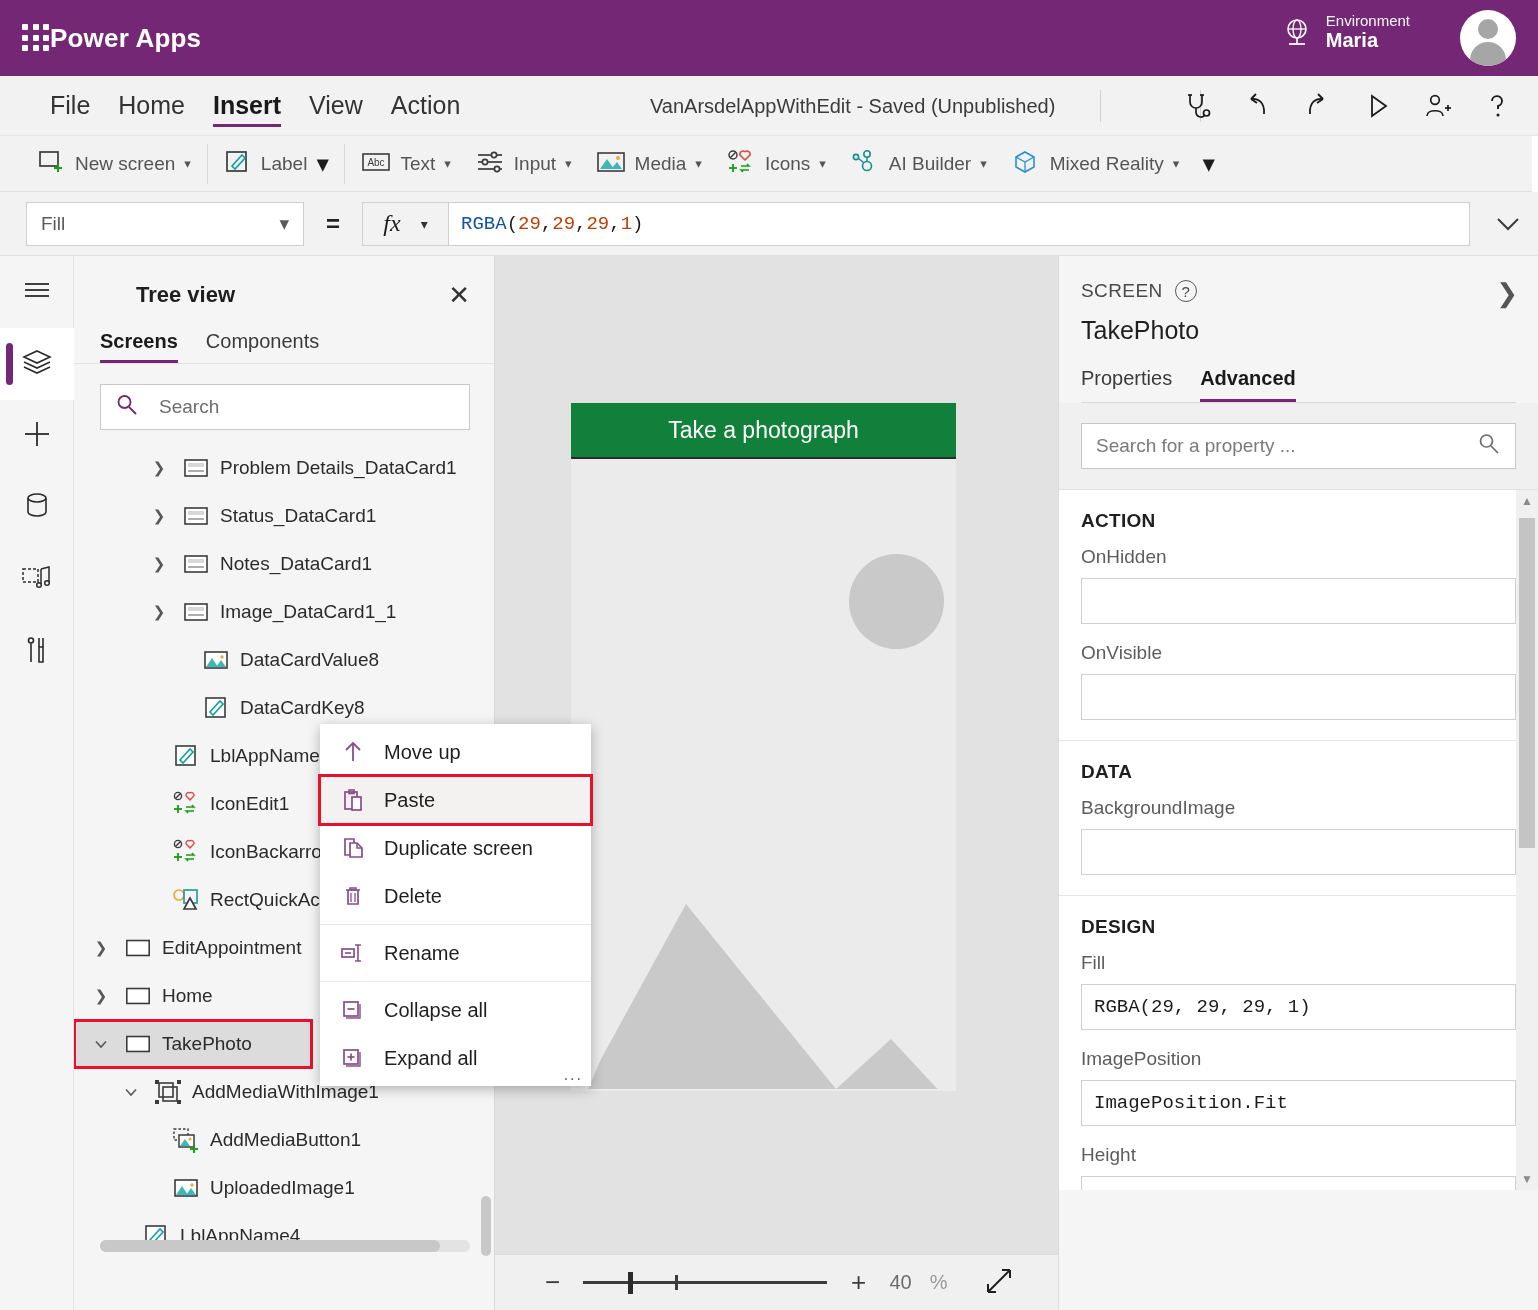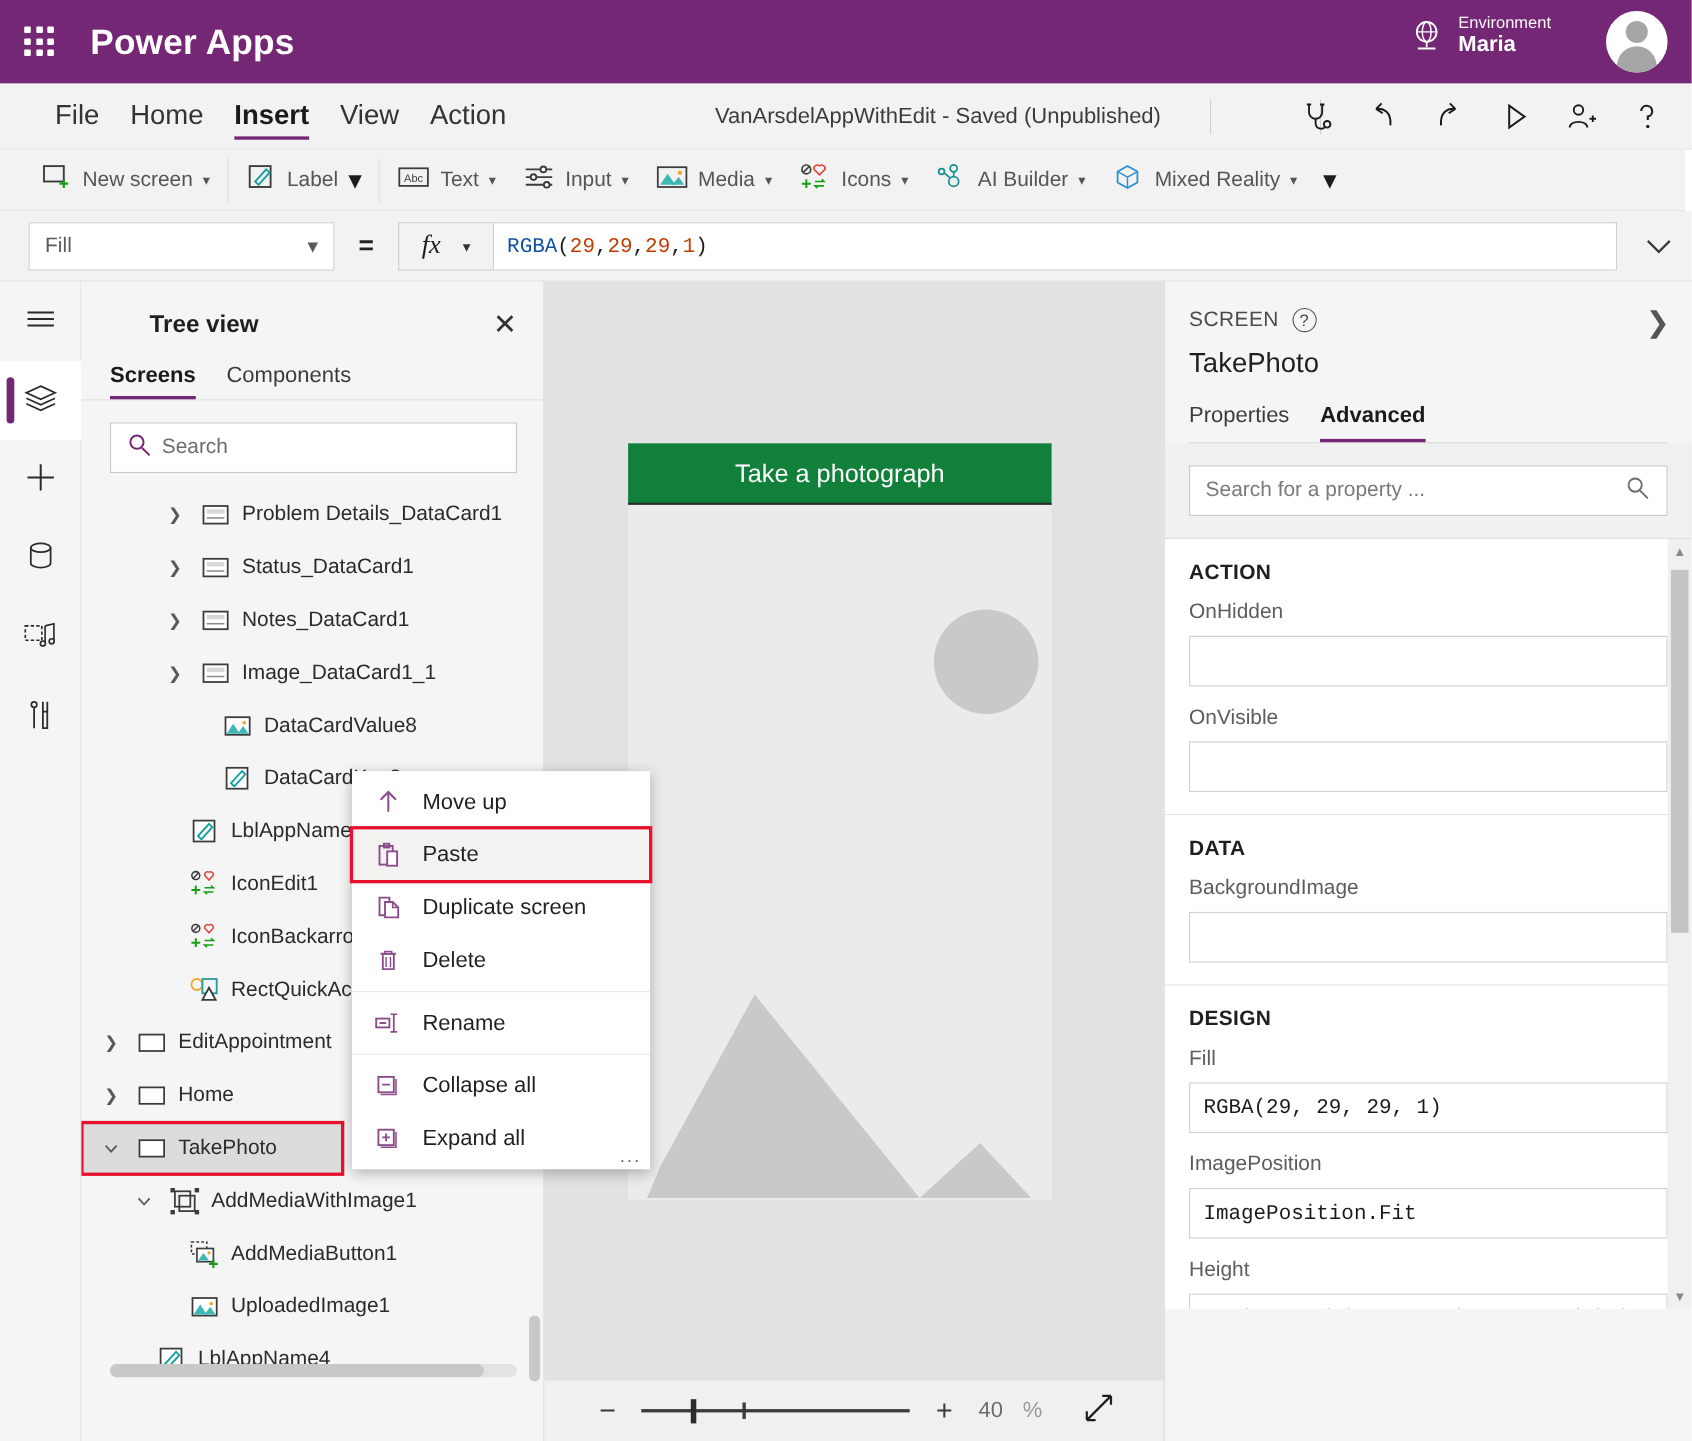--- a/index.html
+++ b/index.html
@@ -13,21 +13,21 @@
 
   
   .topbar {
     position: absolute; left: 0; top: 0; width: 1538px; height: 76px;
     background: #742774; display: flex; align-items: center;
   }
   .waffle { width: 28px; height: 28px; margin-left: 22px; display: grid;
             grid-template-columns: repeat(3, 1fr); grid-template-rows: repeat(3, 1fr);
             gap: 4px; cursor: pointer; }
   .waffle i { display: block; width: 6px; height: 6px; border-radius: 1px; background: #ffffff; }
-  .brand { color: #fff; font-size: 32px; font-weight: bold; margin-left: 32px; letter-spacing: .2px; }
+  .brand { color: #fff; font-size: 26px; font-weight: bold; letter-spacing: .2px; }
   .env {
     position: absolute; right: 128px; top: 12px; display: flex; align-items: center; gap: 14px;
     cursor: pointer;
   }
   .env-globe { width: 30px; height: 32px; position: relative; }
   .env-text { color: #fff; line-height: 1.15; }
   .env-text .lbl { font-size: 15px; font-weight: normal; opacity: .97; }
   .env-text .val { font-size: 20px; font-weight: bold; }
   .avatar {
     position: absolute; right: 22px; top: 10px; width: 56px; height: 56px; border-radius: 50%;
@@ -120,21 +120,21 @@
   }
   .tree-hd { display: flex; align-items: center; justify-content: space-between; padding: 26px 24px 0 26px; }
   .tree-hd .title { font-size: 22px; font-weight: bold; color: #1f1f1f; margin-left: 36px; }
   .tree-close { font-size: 26px; color: #333; cursor: pointer; line-height: 1; }
   .tree-tabs { display: flex; gap: 28px; padding: 22px 26px 0 26px; border-bottom: 1px solid #e2e2e2; }
   .tree-tab { font-size: 20px; color: #3b3b3b; padding-bottom: 10px; cursor: pointer; position: relative; }
   .tree-tab.active { font-weight: bold; color: #1a1a1a; }
   .tree-tab.active::after { content: ''; position: absolute; left: 0; right: 0; bottom: 0; height: 3px; background: #742774; }
   .tree-search {
     margin: 20px 24px 0 26px; height: 46px; background: #fff; border: 1px solid #c8c8c8;
-    display: flex; align-items: center; gap: 8px; padding: 0 14px; cursor: text;
+    display: flex; align-items: center; gap: 20px; padding: 0 14px; cursor: text;
   }
   .tree-search .ph { font-size: 19px; color: #6d6d6d; }
   .tree-list { margin-top: 14px; height: 820px; overflow: hidden; position: relative; }
   .titem {
     height: 48px; display: flex; align-items: center; gap: 10px; padding-right: 10px;
     font-size: 19px; color: #2b2b2b; cursor: pointer; white-space: nowrap;
   }
   .titem.selected { background: #dcdcdc; outline: 3px solid #e8112d; outline-offset: -2px; position: relative; z-index: 2; }
   .tw { width: 26px; display: flex; align-items: center; justify-content: center; font-size: 15px; color: #595959; flex: 0 0 26px; }
   .ticon { width: 28px; height: 28px; flex: 0 0 28px; display: flex; align-items: center; justify-content: center; }
@@ -214,21 +214,21 @@
   }
   .sect-div { height: 1px; background: #e4e4e4; margin: 12px 0 0 0; }
   .props-vscroll { position: absolute; right: 0; top: 0; width: 22px; height: 100%; background: #f0f0f0; }
   .props-vscroll .up, .props-vscroll .dn {
     height: 22px; display: flex; align-items: center; justify-content: center; font-size: 12px; color: #8a8a8a; cursor: pointer;
   }
   .props-vscroll .thumb { position: absolute; left: 3px; top: 28px; width: 16px; height: 330px; background: #c4c4c4; cursor: pointer; }
 
   
   .ctxmenu {
-    position: absolute; left: 320px; top: 701px; width: 271px; background: #fff;
+    position: absolute; left: 320px; top: 724px; width: 271px; background: #fff;
     box-shadow: 0 3px 12px rgba(0,0,0,.28); z-index: 50; padding: 4px 0;
   }
   .ctxitem {
     height: 48px; display: flex; align-items: center; gap: 18px; padding: 0 20px;
     font-size: 20px; color: #1f1f1f; cursor: pointer; position: relative;
   }
   .ctxitem.hl { background: #f3f2f1; outline: 3px solid #e8112d; outline-offset: -1px; z-index: 3; }
   .ctx-div { height: 1px; background: #e6e6e6; margin: 4px 0; }
   .cicon { width: 26px; flex: 0 0 26px; display: flex; align-items: center; justify-content: center; }
   .ctx-dots { position: absolute; right: 8px; bottom: 2px; color: #5b5b5b; font-size: 16px; letter-spacing: 2px; }

